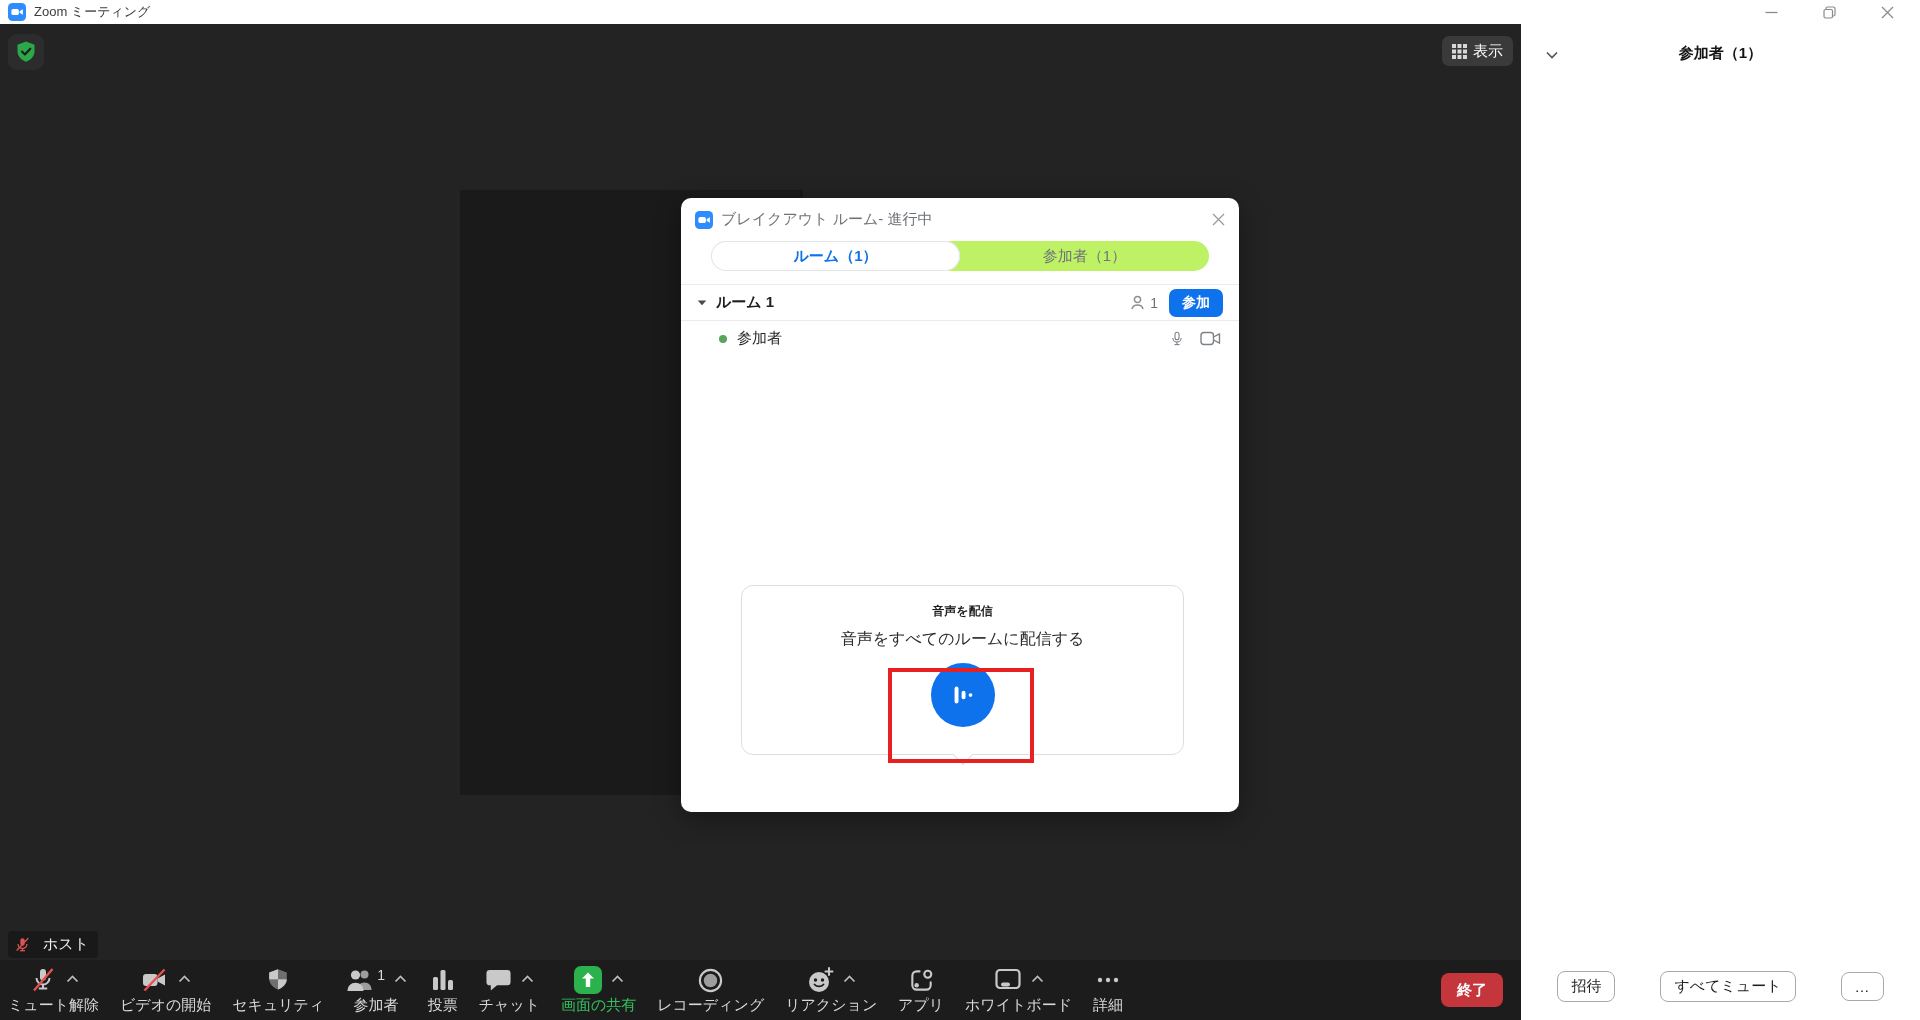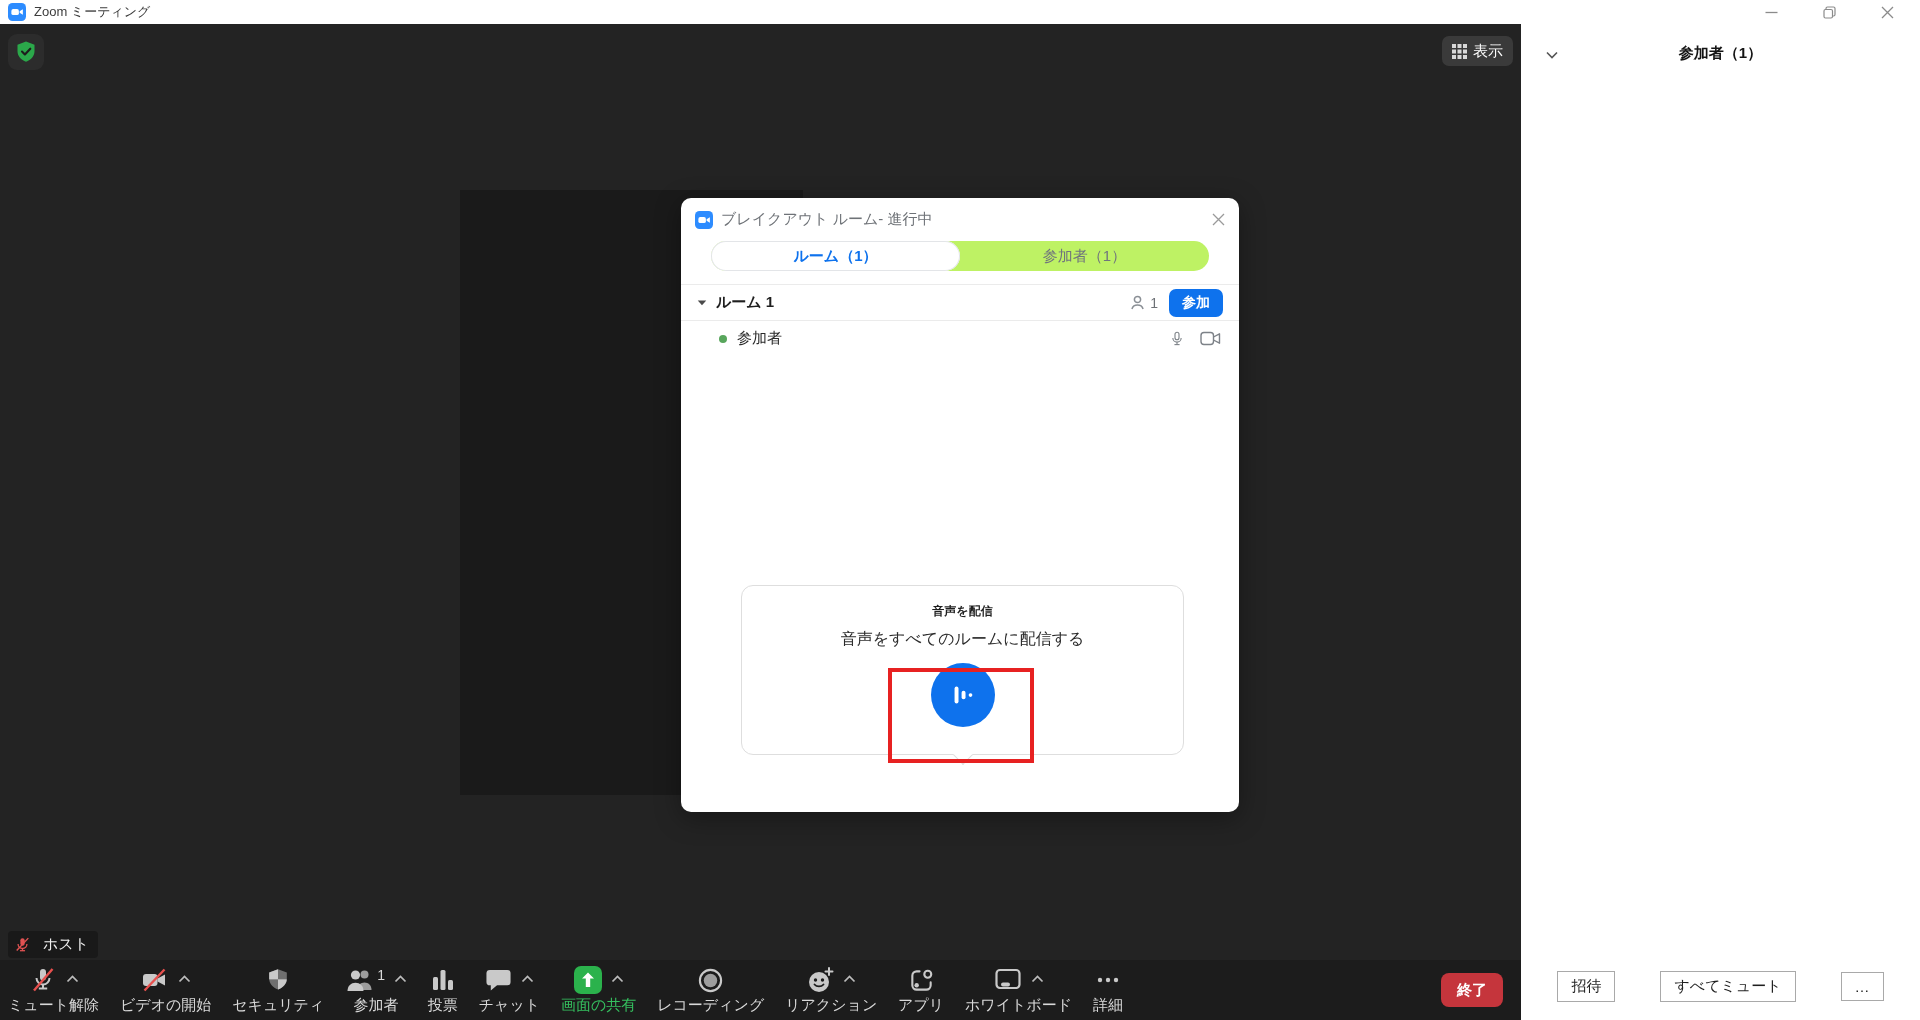--- a/index.html
+++ b/index.html
@@ -69,21 +69,21 @@
 
   
   .sb-head { position:relative; margin-top:16px; height:26px; }
   .sb-chevron { position:absolute; left:24px; top:6px; cursor:default; }
   .sb-title { text-align:center; font-size:15px; font-weight:bold; color:#141414; line-height:26px; }
   .sb-row { margin-top:27px; display:flex; align-items:center; padding:0 22px 0 36px; }
   .sb-avatar { width:34px; height:34px; border-radius:8px; background:#1b1b1b; }
   .sb-name { margin-left:15px; font-size:15px; color:#1f1f1f; }
   .sb-status { margin-left:auto; display:flex; align-items:center; gap:12px; }
   .sb-footer { position:absolute; left:0; right:0; bottom:18px; display:flex; justify-content:center; align-items:center; gap:45px; }
-  .sb-btn { background:#fff; border:1px solid #a9a9a9; border-radius:0; font-size:15px; color:#1f1f1f; padding:5px 13px; cursor:default; white-space:nowrap; }
+  .sb-btn { background:#fff; border:1px solid #a9a9a9; border-radius:8px; font-size:15px; color:#1f1f1f; padding:5px 13px; cursor:default; white-space:nowrap; }
 </style>
 </head>
 <body>
 
 <div class="titlebar">
   <svg class="app-ic" viewBox="0 0 24 24">
     <rect width="24" height="24" rx="6" fill="#2d8cff"></rect>
     <rect x="4.5" y="8" width="10" height="8" rx="2.5" fill="#fff"></rect>
     <path d="M15.5 11l4.3-2.7v7.4L15.5 13z" fill="#fff"></path>
   </svg>

